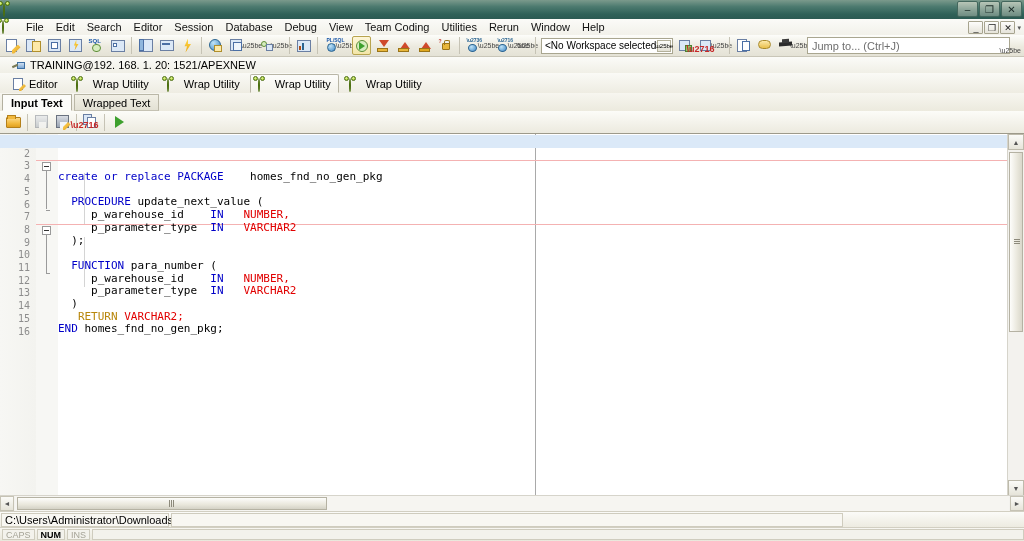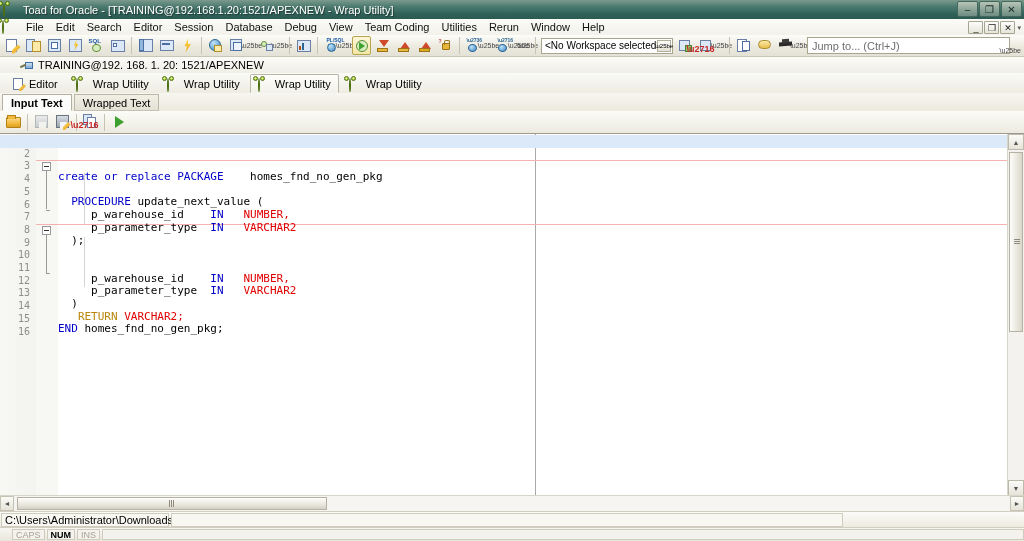--- a/index.html
+++ b/index.html
@@ -187,21 +187,21 @@
     background:linear-gradient(180deg,#fde9a8,#e8bf4d);border:1px solid #a98a2c;box-sizing:border-box;
   }
   .ic .xmark{position:absolute;right:0;bottom:0;color:#c62828;font-size:9px;font-weight:bold;line-height:9px;}
   .ic .keytxt{position:absolute;left:0;top:0;font-size:6px;color:#1a57a8;font-weight:bold;}
 
   
   .connbar {
     position:absolute; top:57px; left:0; right:0; height:16px;
     background: linear-gradient(180deg,#fbfbf8,#f0efe6);
     border-bottom:1px solid #d7d4c6;
-    display:flex;align-items:center;padding-left:20px;gap:4px;
+    display:flex;align-items:center;padding-left:12px;gap:4px;
   }
   .conn-text{font-size:11px;color:#000;white-space:nowrap;}
   .plug{width:14px;height:11px;position:relative;}
   .plug:before{
     content:"";position:absolute;left:5px;top:2px;width:8px;height:7px;
     background:linear-gradient(180deg,#cfe0f2,#7fa9d4);border:1px solid #3d6fa3;box-sizing:border-box;
   }
   .plug:after{
     content:"";position:absolute;left:0px;top:5px;width:6px;height:2px;background:#7a7a55;
     transform:rotate(-25deg);
@@ -359,38 +359,37 @@
     display:flex;align-items:center;
   }
   .sb-cell{
     height:14px;margin:1px 1px;border:1px solid #cfccbe;background:#f8f7f2;
     display:flex;align-items:center;padding:0 3px;font-size:11px;box-sizing:border-box;
   }
   .statusbar2{
     position:absolute;left:0;right:0;bottom:0;height:13px;
     background:linear-gradient(180deg,#f7f6f1,#e9e7db);
     border-top:1px solid #d2cfc2;
-    display:flex;align-items:center;gap:2px;padding-left:12px;
+    display:flex;align-items:center;gap:2px;padding-left:2px;
   }
   .sb2-cell{
     height:11px;border:1px solid #cfccbe;background:#f3f2ec;
     display:flex;align-items:center;padding:0 3px;font-size:9px;box-sizing:border-box;
     color:#a5a396;
   }
   .sb2-cell.on{color:#000;font-weight:bold;}
   .sb2-fill{flex:1;height:11px;border:1px solid #cfccbe;background:#f3f2ec;box-sizing:border-box;}
 </style>
 </head>
 <body>
 
 <div id="app">
 
   <div class="titlebar">
     <span class="tb-icon"><span class="frog"></span></span>
-    <span class="title-text">Toad for Oracle - [TRAINING@192.168.1.20:1521/APEXNEW - Wrap Utility]</span>
     <div class="win-controls">
       <div class="win-btn">–</div>
       <div class="win-btn">❐</div>
       <div class="win-btn">✕</div>
     </div>
   </div>
 
   <div class="menubar">
     <span class="m-icon"><span class="frog" style="width:12px;height:11px;top:1px;"></span></span>
     <div class="menu-item">File</div>
@@ -697,20 +696,21 @@
         <div class="sep-line" style="top: 26.4px; left: -22px;"></div>
         <div class="sep-line" style="top: 89.9px; left: -22px;"></div>
         <div class="ind-guide" style="left: 26px; top: 39.1px; height: 50.8px;"></div>
         <div class="ind-guide" style="left: 26px; top: 102.6px; height: 50.8px;"></div>
         <div class="code-line" style="top: 1px;"><span class="kw">create or replace PACKAGE</span><span class="id">    </span><span class="id">homes_fnd_no_gen_pkg</span></div>
         <div class="code-line" style="top: 26.4px;"><span class="id">  </span><span class="kw">PROCEDURE</span><span class="id"> update_next_value (</span></div>
         <div class="code-line" style="top: 39.1px;"><span class="id">     p_warehouse_id    </span><span class="kw">IN</span><span class="id">   </span><span class="ty">NUMBER,</span></div>
         <div class="code-line" style="top: 51.8px;"><span class="id">     p_parameter_type  </span><span class="kw">IN</span><span class="id">   </span><span class="ty">VARCHAR2</span></div>
         <div class="code-line" style="top: 64.5px;"><span class="id">  );</span></div>
         <div class="code-line" style="top: 77.2px;"></div>
+        <div class="code-line" style="top: 89.9px;"><span class="id">  </span><span class="kw">FUNCTION</span><span class="id"> para_number (</span></div>
         <div class="code-line" style="top: 102.6px;"><span class="id">     p_warehouse_id    </span><span class="kw">IN</span><span class="id">   </span><span class="ty">NUMBER,</span></div>
         <div class="code-line" style="top: 115.3px;"><span class="id">     p_parameter_type  </span><span class="kw">IN</span><span class="id">   </span><span class="ty">VARCHAR2</span></div>
         <div class="code-line" style="top: 128px;"><span class="id">  )</span></div>
         <div class="code-line" style="top: 140.7px;"><span class="id">   </span><span class="ret">RETURN</span><span class="id"> </span><span class="ty">VARCHAR2;</span></div>
         <div class="code-line" style="top: 153.4px;"><span class="kw">END</span><span class="id"> homes_fnd_no_gen_pkg;</span></div>
         <div class="code-line" style="top: 166.1px;"></div>
         <div class="code-line" style="top: 178.8px;"></div>
         <div class="code-line" style="top: 191.5px;"></div>
       </div>
     <div class="vscroll">

